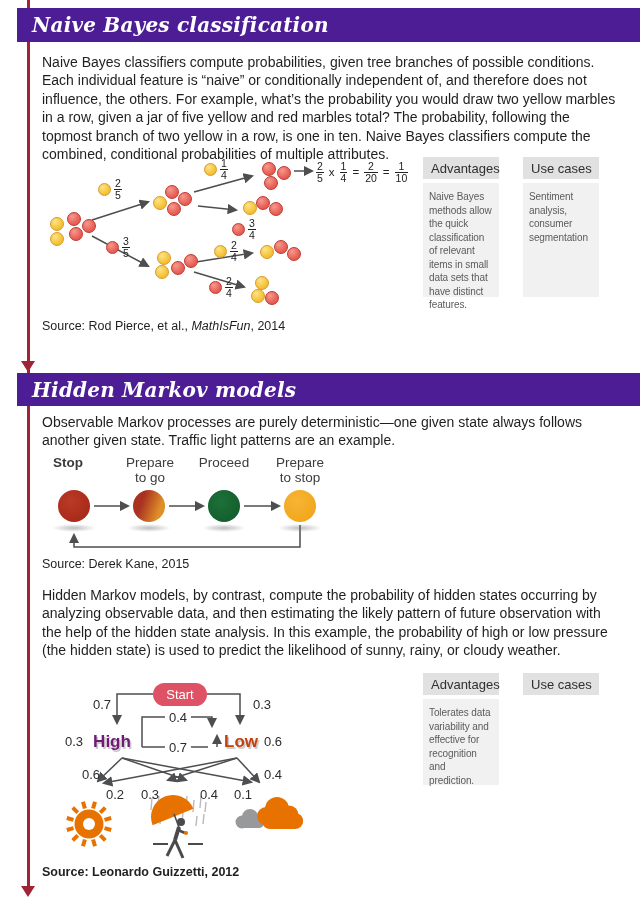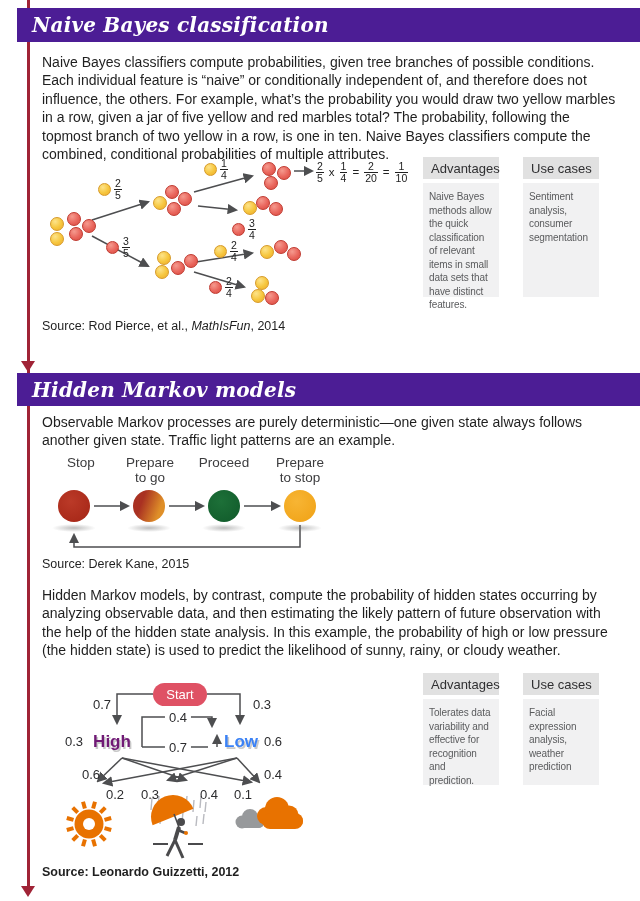--- a/index.html
+++ b/index.html
@@ -43,21 +43,21 @@
       background:radial-gradient(ellipse at center,rgba(110,110,110,0.45),rgba(110,110,110,0) 70%);}
   
   .hmmd{position:absolute;left:40px;top:670px;width:345px;height:200px;}
   .clabel{position:absolute;transform:translate(-50%,-50%);font-size:13px;color:#2c2c2e;white-space:nowrap;}
   .clabel.onln{background:#ffffff;padding:0 4px;}
   .startpill{position:absolute;left:113px;top:13px;width:54px;height:23px;border-radius:12px;
       background:#df5164;color:#ffffff;font-size:13px;display:flex;align-items:center;justify-content:center;}
   .hstate{position:absolute;transform:translate(-50%,-50%);font-weight:bold;font-size:17px;
       text-shadow:1.5px 1.5px 0 #c9c9c9;}
   .hstate.high{color:#701a75;}
-  .hstate.low{color:#3b82f6;}
+  .hstate.low{color:#c2410c;}
 </style>
 </head>
 <body>
 
 <div class="page">
 
   <div class="vline"></div>
   <div class="red-arrow" style="top:361px;"></div>
   <div class="red-arrow" style="top:886px;"></div>
 
@@ -213,21 +213,21 @@
           <path d="M0,0 L10,5 L0,10 z" fill="#4d4e50"></path>
         </marker>
       </defs>
       <g stroke="#4d4e50" stroke-width="1.5" fill="none">
         <line x1="54" y1="51" x2="88" y2="51" marker-end="url(#tra)"></line>
         <line x1="129" y1="51" x2="163" y2="51" marker-end="url(#tra)"></line>
         <line x1="204" y1="51" x2="239" y2="51" marker-end="url(#tra)"></line>
         <polyline points="260,70 260,92 34,92 34,80" marker-end="url(#tra)"></polyline>
       </g>
     </svg>
-    <span class="tlabel" style="left:41px;">Stop</span>
+    <span class="tlabel" style="left:28px;font-weight:bold;">Stop</span>
     <span class="tlabel" style="left:110px;">Prepare
 to go</span>
     <span class="tlabel" style="left:184px;">Proceed</span>
     <span class="tlabel" style="left:260px;">Prepare
 to stop</span>
     <div class="tshadow" style="left:12px;"></div>
     <div class="tshadow" style="left:87px;"></div>
     <div class="tshadow" style="left:162px;"></div>
     <div class="tshadow" style="left:238px;"></div>
     <div class="tcirc" style="left:18px;background:radial-gradient(circle at 40% 35%,#bb3a28,#a32415);"></div>
@@ -348,18 +348,17 @@
   <div class="sbcol" style="left:423px;top:673px;">
     <div class="sbhead">
         <span>Advantages</span>
       </div>
     <div class="sbbody" style="height:72px;">Tolerates data variability and effective for recognition and prediction.</div>
   </div>
   <div class="sbcol" style="left:523px;top:673px;">
     <div class="sbhead">
         <span>Use cases</span>
       </div>
-    <div class="sbbody" style="height:72px;">Facial expression analysis, weather prediction</div>
   </div>
 
   <p class="source" style="top:865px;font-weight:bold;">Source: Leonardo Guizzetti, 2012</p>
 
 </div>
 
 </body></html>

